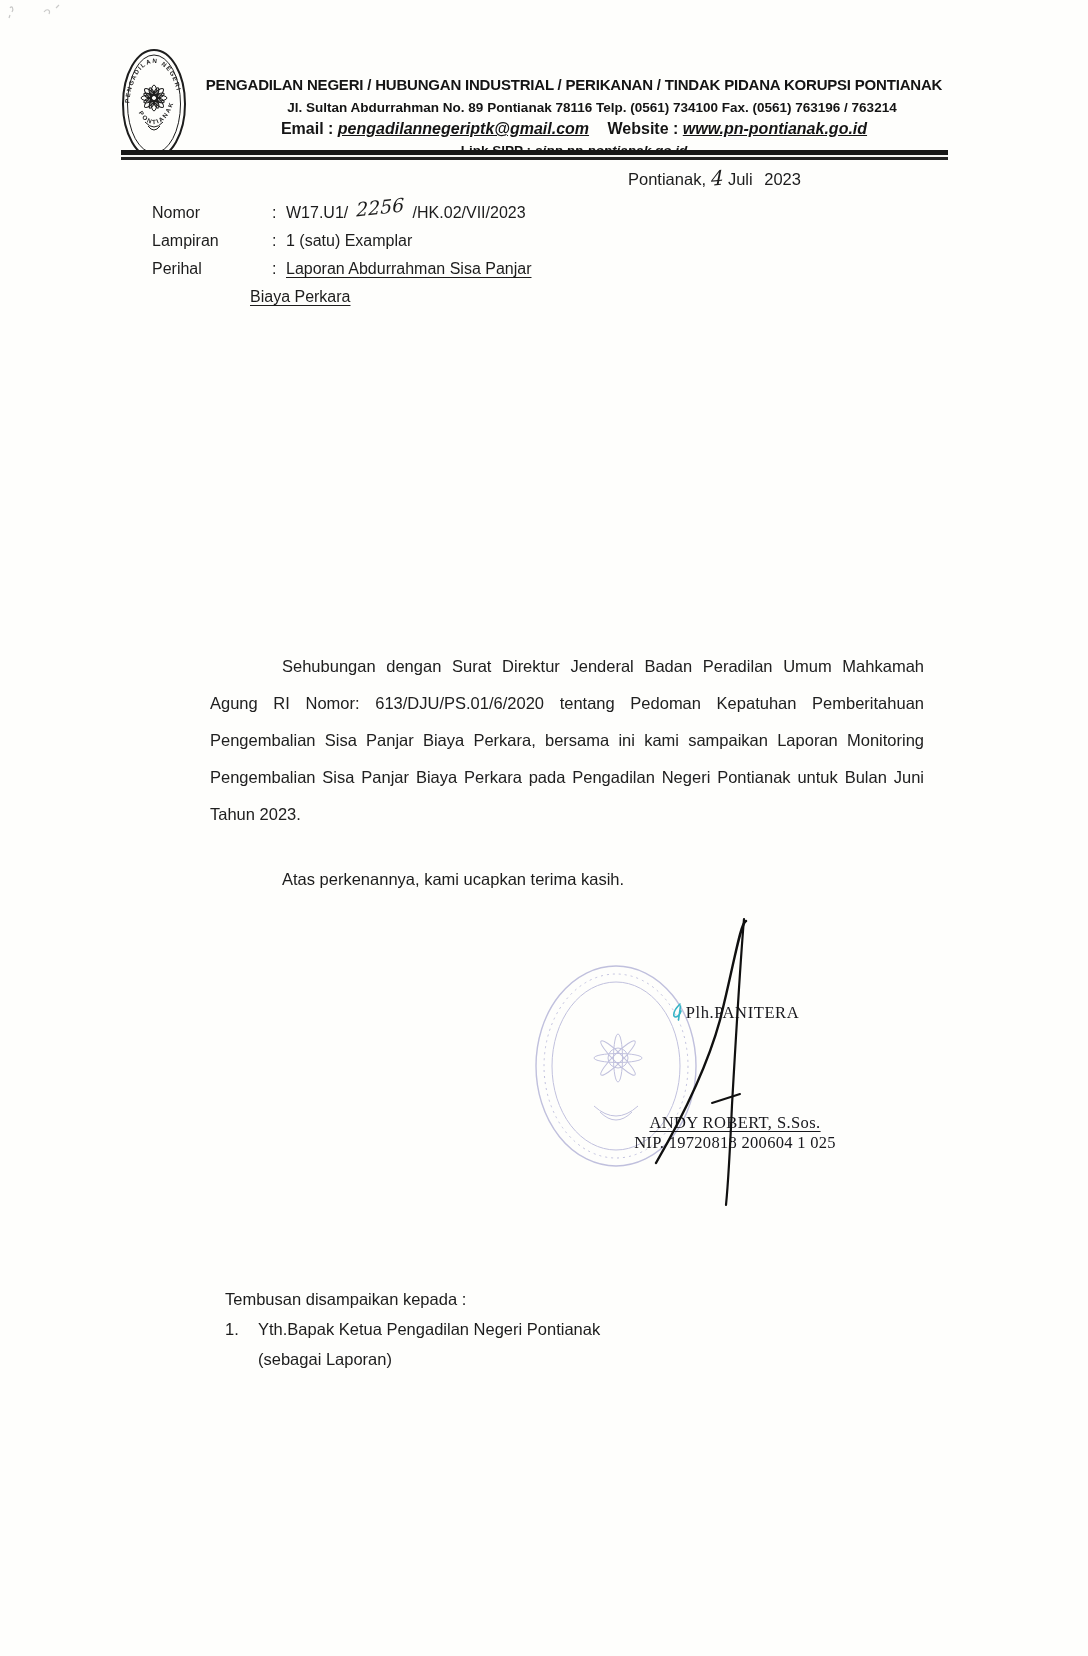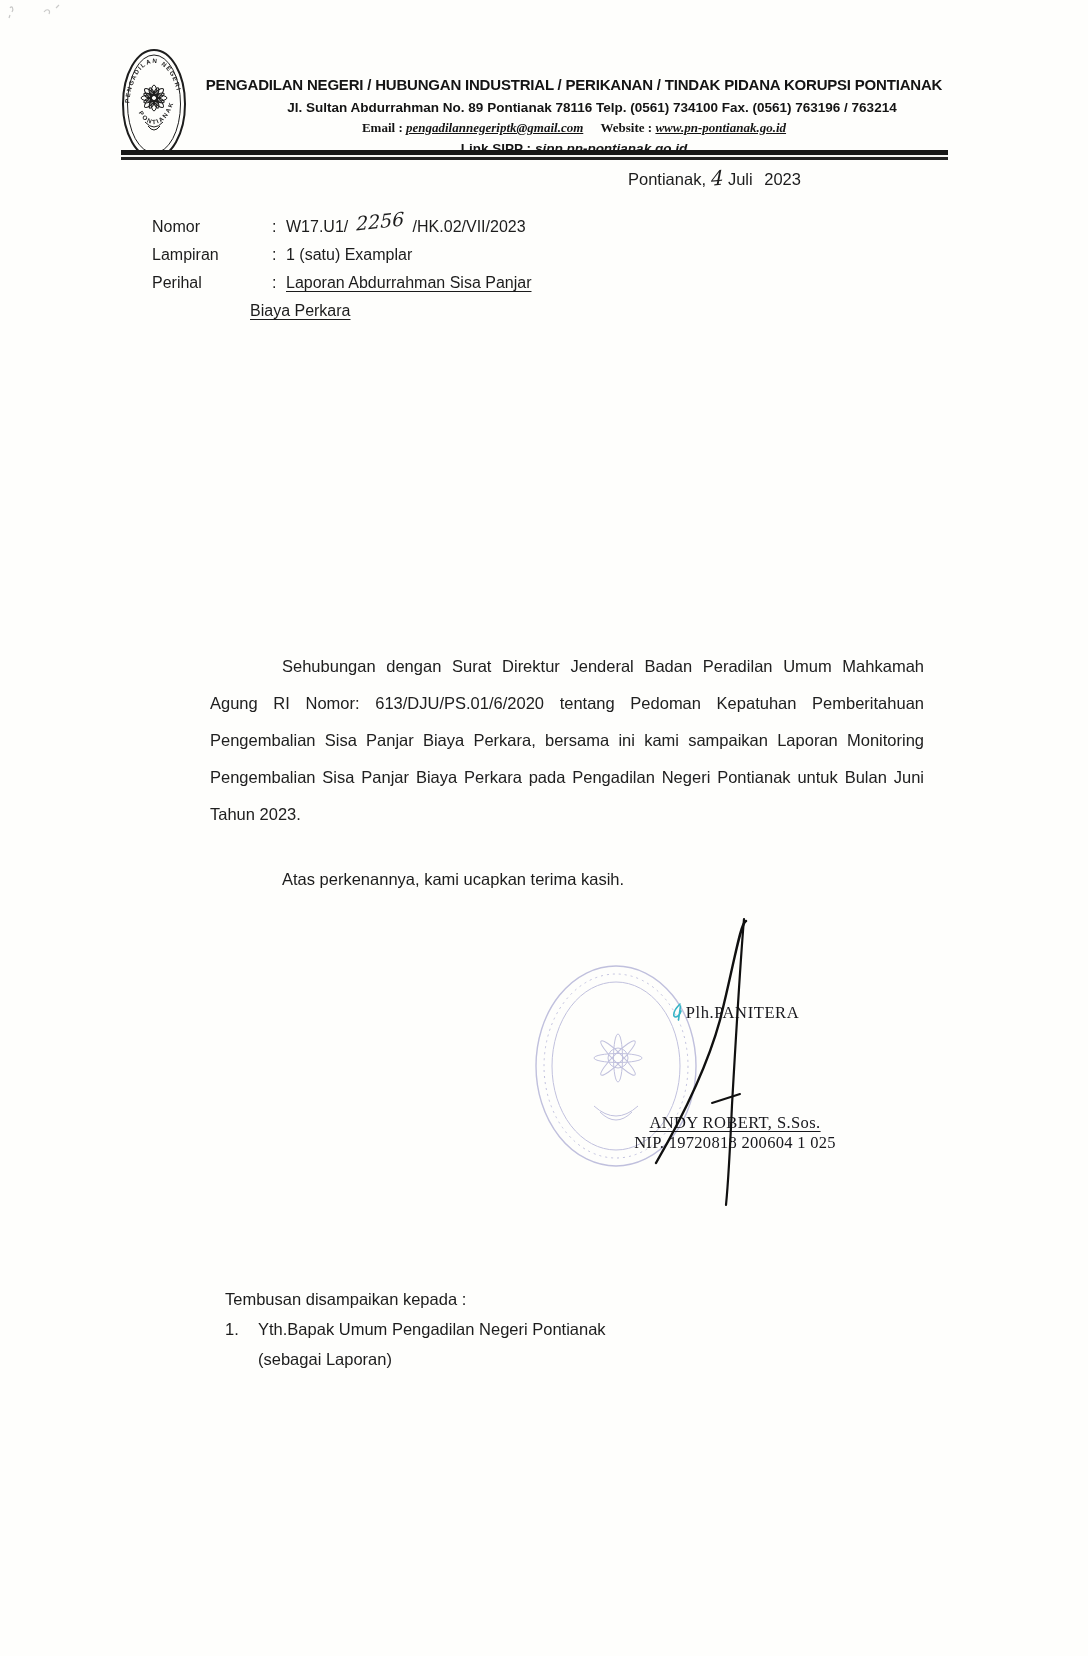--- a/index.html
+++ b/index.html
@@ -7,33 +7,33 @@
   .page {
     position:relative; width:1088px; height:1656px; margin:0 auto;
     background:#fefefc; overflow:hidden; color:#1c1c1c;
     font-family:"Liberation Sans", sans-serif;
   }
   
   .logo { position:absolute; left:121px; top:48px; width:66px; height:112px; }
   .lh-text { position:absolute; left:186px; top:60px; width:776px; text-align:center; font-weight:bold; color:#141414;margin-top:16px; }
   .lh1 { font-size:15px; letter-spacing:-0.2px; white-space:nowrap; }
   .lh2 { font-size:13.5px; margin-top:7px; white-space:nowrap;padding-left:36px; }
-  .lh3 { font-size:13px; margin-top:5px; white-space:nowrap;font-family:Liberation Serif, serif; }
+  .lh3 { font-size:16px; margin-top:5px; white-space:nowrap; }
   .lh4 { font-size:13.5px; margin-top:5px; white-space:nowrap; }
   .lnk { font-style:italic; text-decoration:underline; }
   .gap-left { margin-left:14px; }
   .rule { position:absolute; left:121px; top:150px; width:827px; height:10px;
           border-top:5px solid #171717; border-bottom:3px solid #222; background:#f4f4f2; }
   
   .dateline { position:absolute; left:628px; top:168px; font-size:16.5px; white-space:nowrap; }
   .handwrit { display:inline-block; font-family:"DejaVu Serif", serif; font-style:italic;
               transform:rotate(-6deg) skewX(-6deg); font-size:20px; line-height:1; }
   .date-my { word-spacing:7px; }
   
-  .meta { position:absolute; left:152px; top:213px; font-size:16px; }
+  .meta { position:absolute; left:152px; top:199px; font-size:16px; }
   .meta-row { display:flex; line-height:28px; }
   .meta-label { width:120px; }
   .meta-sep { width:14px; }
   .hand-no { position:relative; top:-4px; margin:0 8px; font-size:19px; }
   .u { text-decoration:underline; text-underline-offset:3px; }
   .meta-cont { margin-left:98px; line-height:28px; }
   
   .recipient { position:absolute; left:152px; top:398px; font-size:16px; line-height:29px; }
   .recipient .city { margin-left:58px; font-weight:normal; }
   
@@ -178,19 +178,19 @@
       <path d="M144,14 C140,60 136,130 132,200 C130,245 128,280 126,300" stroke-width="2.2"></path>
       <path d="M112,198 L140,189" stroke-width="2"></path>
     </g>
   </svg>
 
   <div class="tembusan">
     <div>Tembusan disampaikan kepada :</div>
     <div class="temb-item">
       <span class="temb-num">1.</span>
       <span>
-        <span>Yth.Bapak Umum Pengadilan Negeri Pontianak</span><br>
+        <span>Yth.Bapak Ketua Pengadilan Negeri Pontianak</span><br>
         <span>(sebagai Laporan)</span>
       </span>
     </div>
   </div>
 
 </div>
 
 </body></html>

